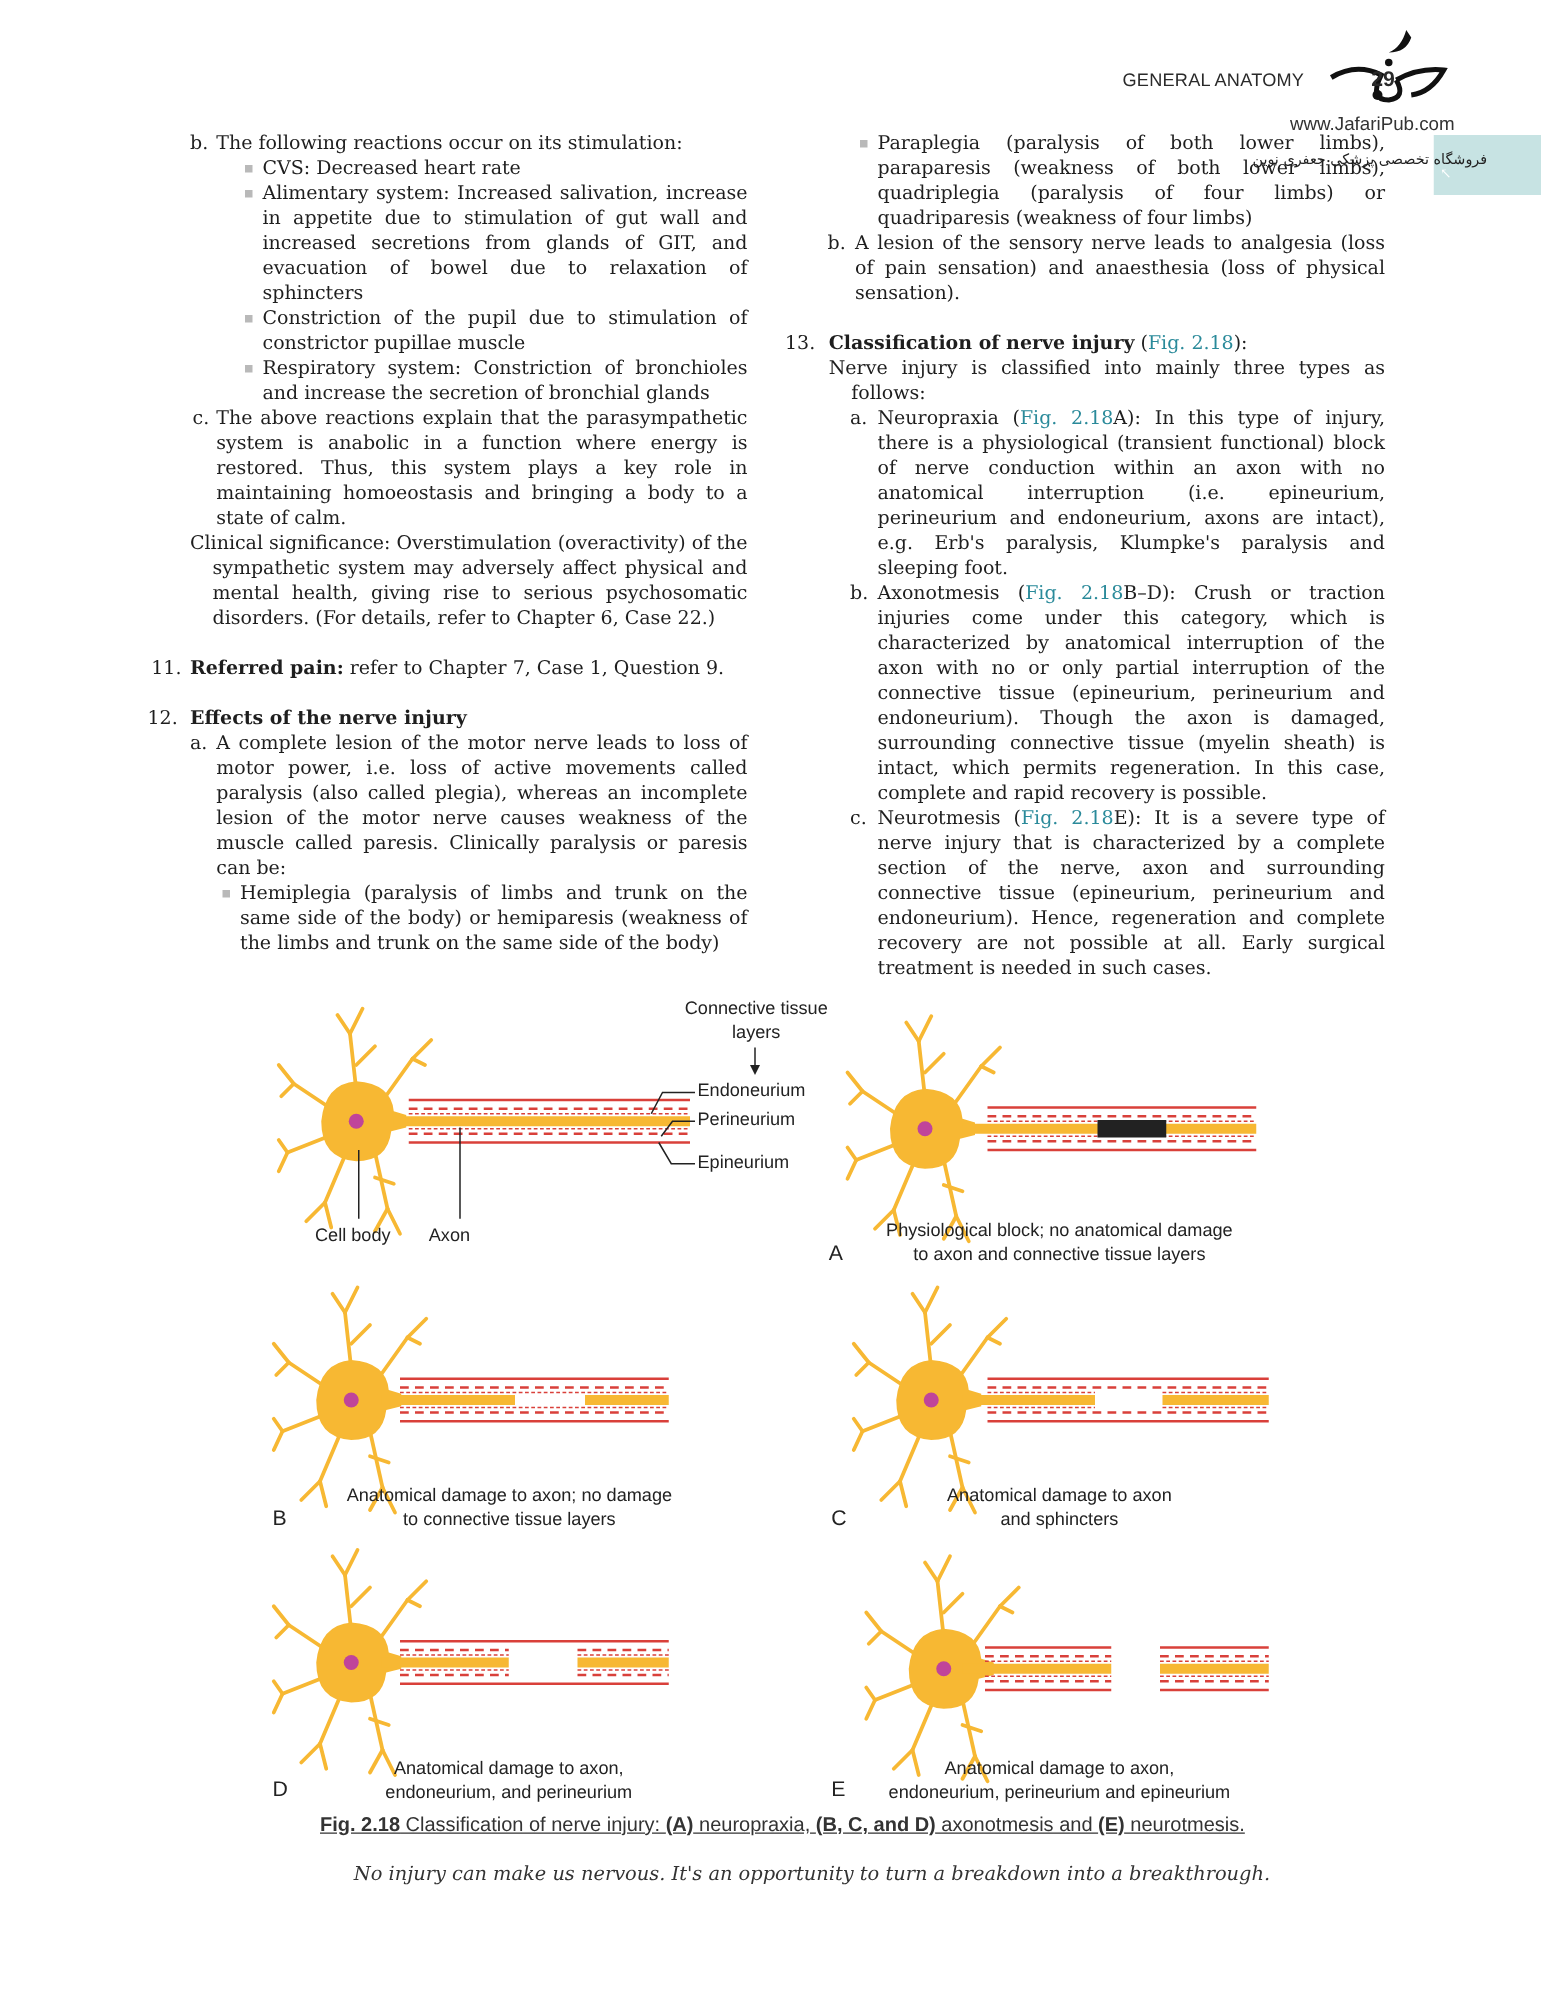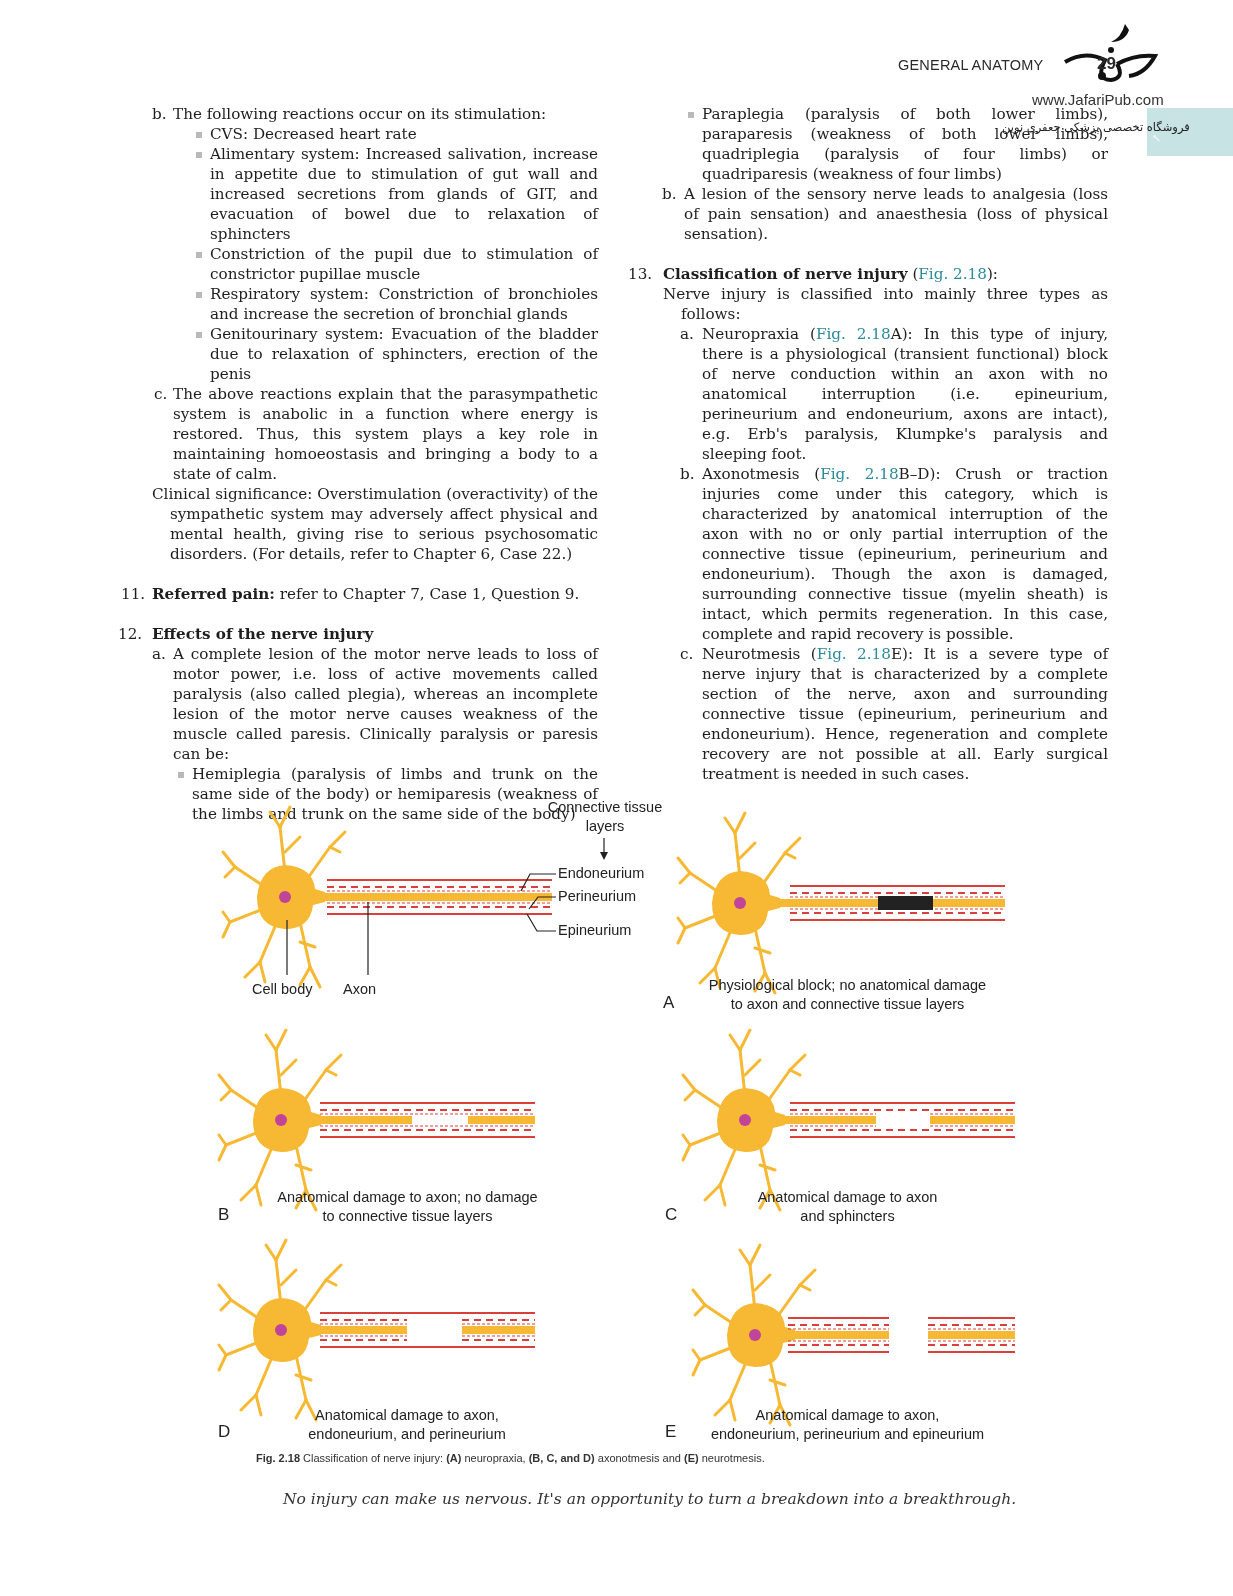--- a/index.html
+++ b/index.html
@@ -23,21 +23,21 @@
   .bold { font-weight: bold; }
   .link { color: #2a8a9a; }
   .gap { height: 20px; }
   .para { text-align: justify; }
 
   .figure { position: absolute; left: 0; top: 790px; width: 1233px; height: 670px; }
   .figure svg { position: absolute; left: 0; top: 0; }
   .fig-text { position: absolute; font-family: "Liberation Sans", sans-serif; font-size: 14.5px; color: #222; text-align: center; line-height: 19px; }
   .panel-letter { position: absolute; font-family: "Liberation Sans", sans-serif; font-size: 17px; color: #222; }
 
-  .caption { position: absolute; left: 256px; top: 1452px; font-family: "Liberation Sans", sans-serif; font-size: 11px; color: #333; white-space: nowrap; }
+  .caption { position: absolute; left: 256px; top: 1452px; font-family: "Liberation Sans", sans-serif; font-size: 16px; color: #333; white-space: nowrap; text-decoration: underline; }
   .quote { position: absolute; left: 283px; top: 1490px; font-style: italic; font-size: 15.5px; color: #333; white-space: nowrap; }
 </style>
 </head>
 <body>
 
 <div class="header-running">GENERAL ANATOMY</div>
 <svg class="logo" viewBox="0 0 110 76">
   <path d="M70 4 Q66 18 56 22 Q70 22 74 10 Z" fill="#111"></path>
   <path d="M10 42 Q30 30 50 40 Q40 60 56 60 Q70 58 62 44" fill="none" stroke="#111" stroke-width="4"></path>
   <path d="M62 44 Q80 34 100 36 Q90 54 74 56" fill="none" stroke="#111" stroke-width="4"></path>
@@ -53,21 +53,20 @@
 <div class="col col-left">
   <div class="blk" style="padding-left:55px;">
     <span class="lbl" style="left:34px;">b.</span>
     <span>The following reactions occur on its stimulation:</span>
   </div>
   <div id="left-b-bullets">
       <div class="blk para" style="padding-left: 92px;"><span class="bullet" style="left: 78px;"></span><span>CVS: Decreased heart rate</span></div>
       <div class="blk para" style="padding-left: 92px;"><span class="bullet" style="left: 78px;"></span><span>Alimentary system: Increased salivation, increase in appetite due to stimulation of gut wall and increased secretions from glands of GIT, and evacuation of bowel due to relaxation of sphincters</span></div>
       <div class="blk para" style="padding-left: 92px;"><span class="bullet" style="left: 78px;"></span><span>Constriction of the pupil due to stimulation of constrictor pupillae muscle</span></div>
       <div class="blk para" style="padding-left: 92px;"><span class="bullet" style="left: 78px;"></span><span>Respiratory system: Constriction of bronchioles and increase the secretion of bronchial glands</span></div>
-      <div class="blk para" style="padding-left: 92px;"><span class="bullet" style="left: 78px;"></span><span>Genitourinary system: Evacuation of the bladder due to relaxation of sphincters, erection of the penis</span></div>
     </div>
 
   <div class="blk para" style="padding-left:55px;margin-top:0;">
     <span class="lbl" style="left:36px;">c.</span>
     <span>The above reactions explain that the parasympathetic system is anabolic in a function where energy is restored. Thus, this system plays a key role in maintaining homoeostasis and bringing a body to a state of calm.</span>
   </div>
   <div class="blk para" style="padding-left:34px;text-indent:0;">
     <span style="display:block;padding-left:18px;text-indent:-18px;">Clinical significance: Overstimulation (overactivity) of the sympathetic system may adversely affect physical and mental health, giving rise to serious psychosomatic disorders. (For details, refer to Chapter 6, Case 22.)</span>
   </div>
   <div class="gap"></div>

